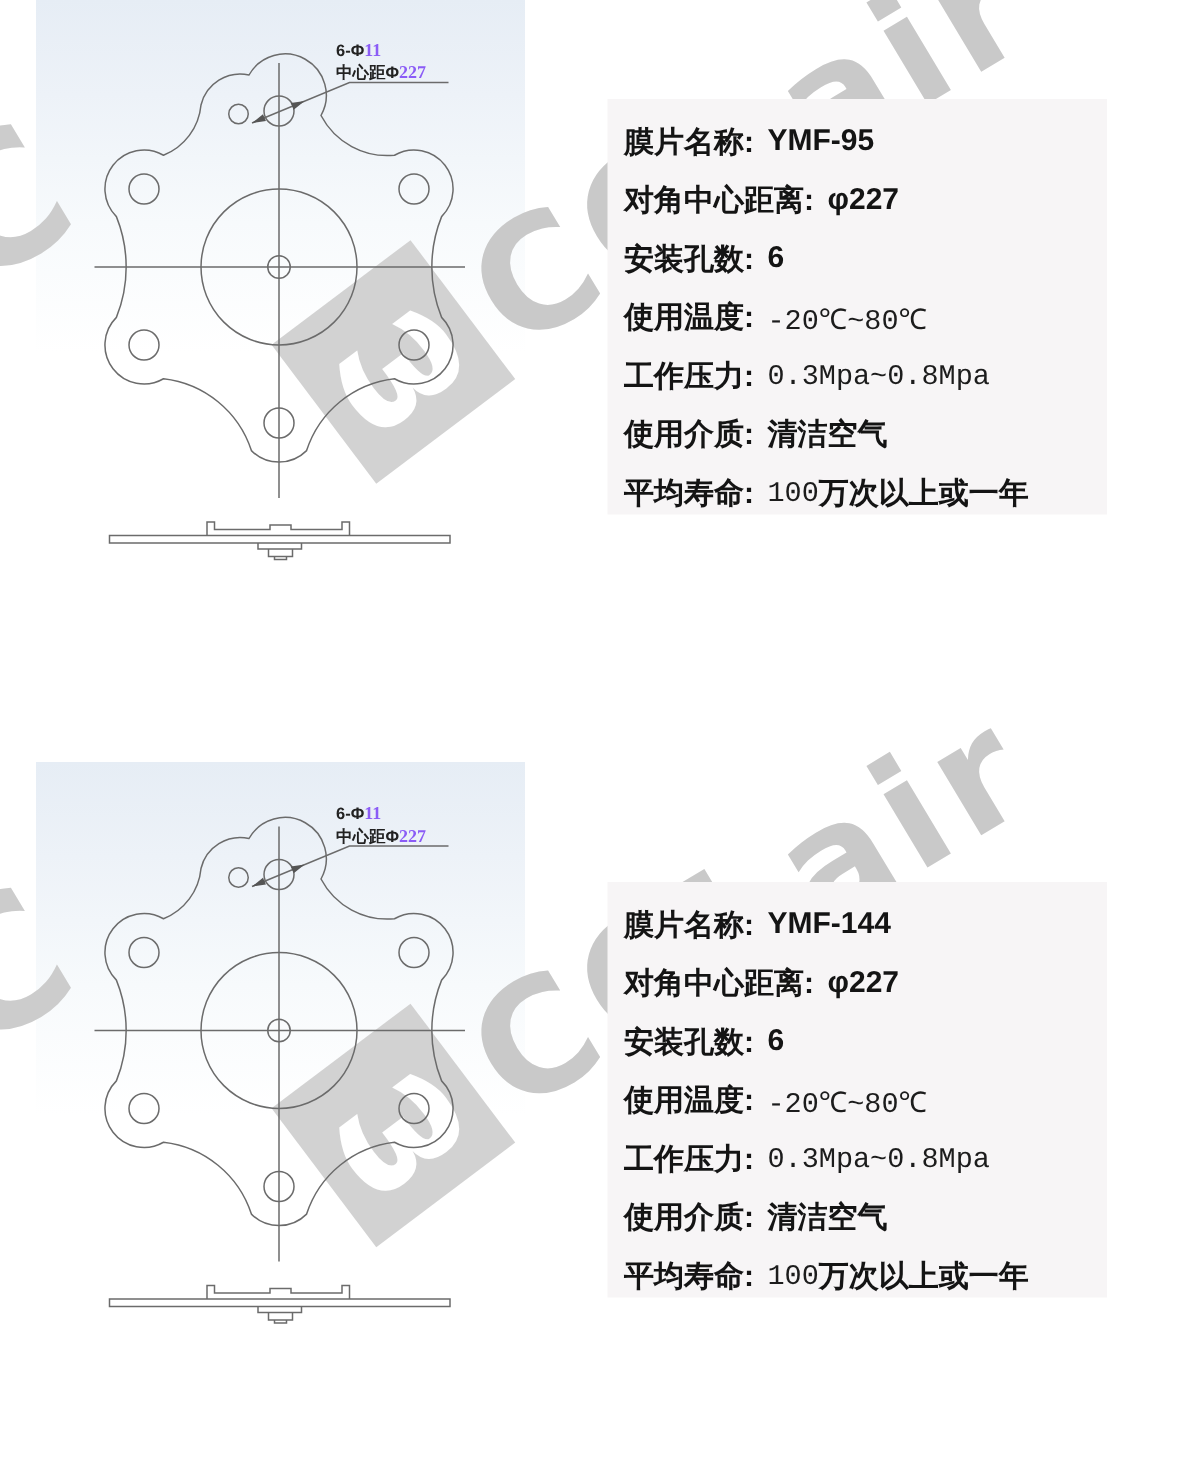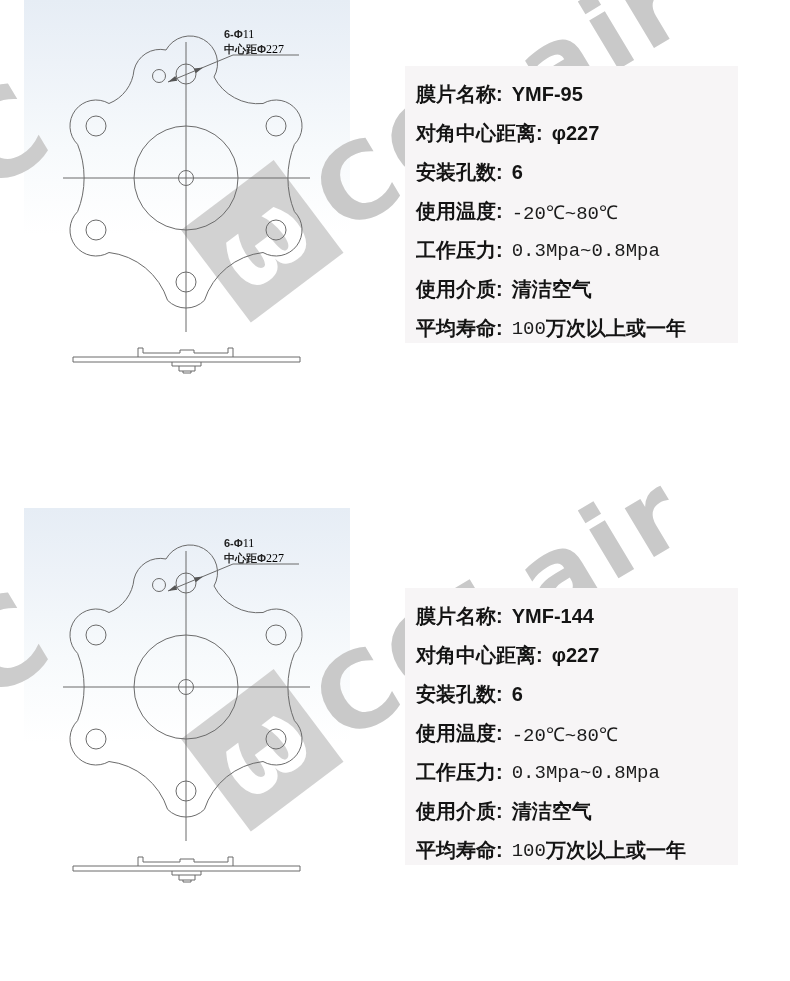--- a/index.html
+++ b/index.html
@@ -21,21 +21,21 @@
            font-family:"DejaVu Sans",sans-serif;line-height:1;}
   .wm-frag{position:absolute;z-index:1;font-size:120px;font-weight:700;color:#cccccc;
            transform:rotate(-31deg);font-family:"DejaVu Sans",sans-serif;line-height:1;}
 
   
   svg.linework{position:absolute;left:0;top:0;z-index:2;pointer-events:none;}
 
   
   .dim{position:absolute;left:224px;z-index:2;line-height:13px;white-space:nowrap;}
   .dim-cn{font-size:11px;font-weight:bold;color:#222;text-align:right;}
-  .dim-num{font-size:12px;color:#000000;font-family:"Liberation Serif",serif;}
+  .dim-num{font-size:12px;color:#8b5cf6;font-family:"Liberation Serif",serif;font-weight:bold;}
 
   
   .spec{position:absolute;left:405px;width:333px;height:277px;background:#f7f5f6;z-index:3;
         padding:9px 0 0 11px;box-sizing:border-box;}
   .spec-row{display:flex;align-items:center;height:39px;white-space:nowrap;}
   .lab{font-size:20px;font-weight:bold;color:#141414;margin-right:9px;}
   .val{font-size:20px;font-weight:bold;color:#141414;}
   .mono{font-size:19px;color:#1c1c1c;font-family:"Liberation Mono",monospace;}
   .mono:empty,.val:empty{display:none;}
 </style>

